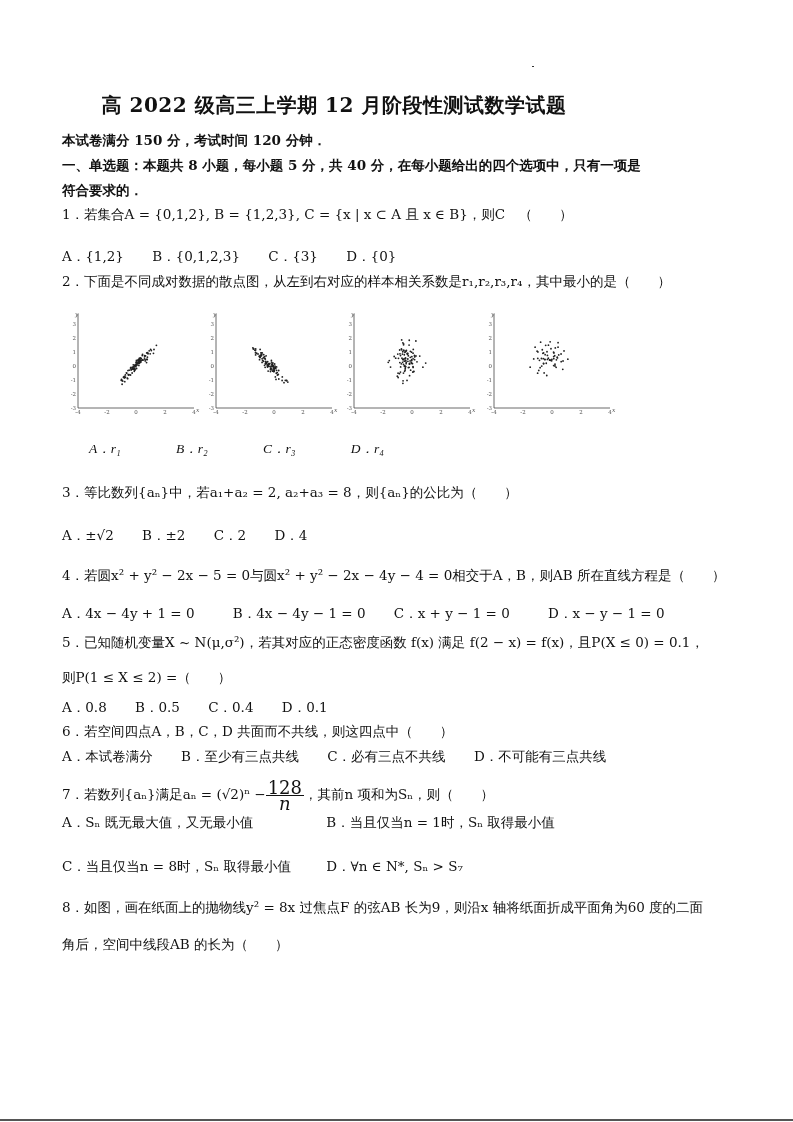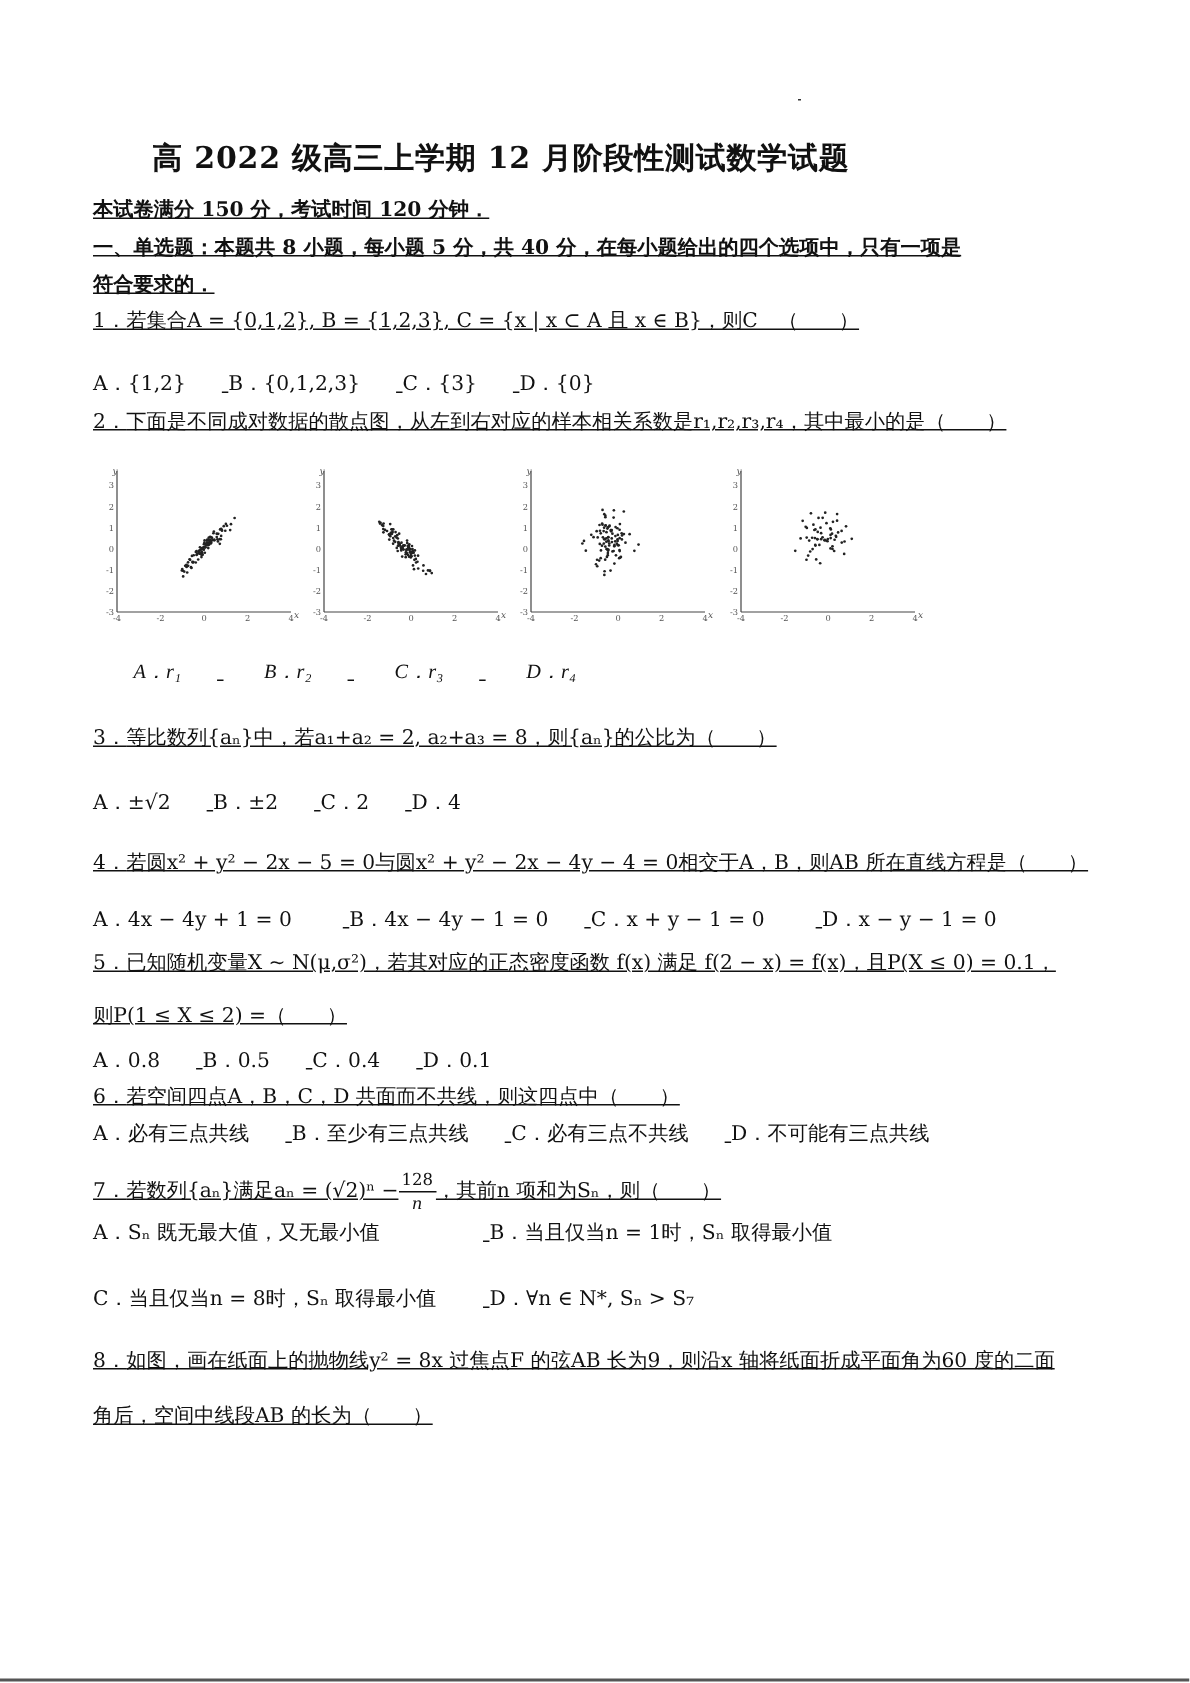--- a/index.html
+++ b/index.html
@@ -1,28 +1,28 @@
 <!DOCTYPE html>
 <html><head>
 <meta charset="utf-8">
 <style>
   html, body { margin:0; padding:0; background:#fff; }
   body { width:793px; height:1122px; position:relative; overflow:hidden;
          font-family:"DejaVu Serif","Liberation Serif",serif; color:#111; }
   .page-dot { position:absolute; left:532px; top:66px; width:2px; height:1px; background:#333; }
   .title { position:absolute; left:0; width:668px; top:92px; text-align:center;
            font-size:20px; font-weight:bold; letter-spacing:0.5px; }
-  .line { position:absolute; left:62px; font-size:13.5px; white-space:nowrap; line-height:20px;text-decoration:underline; }
+  .line { position:absolute; left:62px; font-size:13.5px; white-space:nowrap; line-height:20px; }
   .bold { font-weight:bold; }
   .m { font-style:italic; font-family:"Liberation Serif","DejaVu Serif",serif;margin-left:27px; }
   .opt { display:inline-block; margin-right:24px; }
   .plots { position:absolute; left:62px; top:310px; width:560px; height:105px; }
   .plot { position:absolute; top:0; width:130px; height:105px; }
   .bottom-rule { position:absolute; left:0; right:0; top:1119px; height:2px; background:#555; }
-  .frac { display:inline-block; vertical-align:middle; text-align:center; font-size:11px; line-height:15px; }
+  .frac { display:inline-block; vertical-align:middle; text-align:center; font-size:18px; line-height:15px; }
   .frac .num { display:block; border-bottom:1px solid #111; padding:0 2px; }
   .frac .den { display:block; font-style:italic; }
 </style>
 </head>
 <body>
 
 <div class="page-dot"></div>
 
 <div class="title">高 2022 级高三上学期 12 月阶段性测试数学试题</div>
 
@@ -534,21 +534,21 @@
   <span class="opt">A．0.8</span>
   <span class="opt">B．0.5</span>
   <span class="opt">C．0.4</span>
   <span class="opt">D．0.1</span>
 </div>
 
 <div class="line" style="top:721px">
   <span>6．</span><span>若空间四点A，B，C，D 共面而不共线，则这四点中（　　）</span>
 </div>
 <div class="line" style="top:746px">
-  <span class="opt">A．必有三点共线</span>
+  <span class="opt">A．本试卷满分</span>
   <span class="opt">B．至少有三点共线</span>
   <span class="opt">C．必有三点不共线</span>
   <span class="opt">D．不可能有三点共线</span>
 </div>
 
 <div class="line" style="top:777px; line-height:34px">
   <span>7．</span><span>若数列{aₙ}满足aₙ = (√2)ⁿ −</span><span class="frac"><span class="num">128</span><span class="den">n</span></span><span>，其前n 项和为Sₙ，则（　　）</span>
 </div>
 <div class="line" style="top:812px">
   <span class="opt" style="display:inline-block; width:236px; margin-right:24px">A．Sₙ 既无最大值，又无最小值</span>

